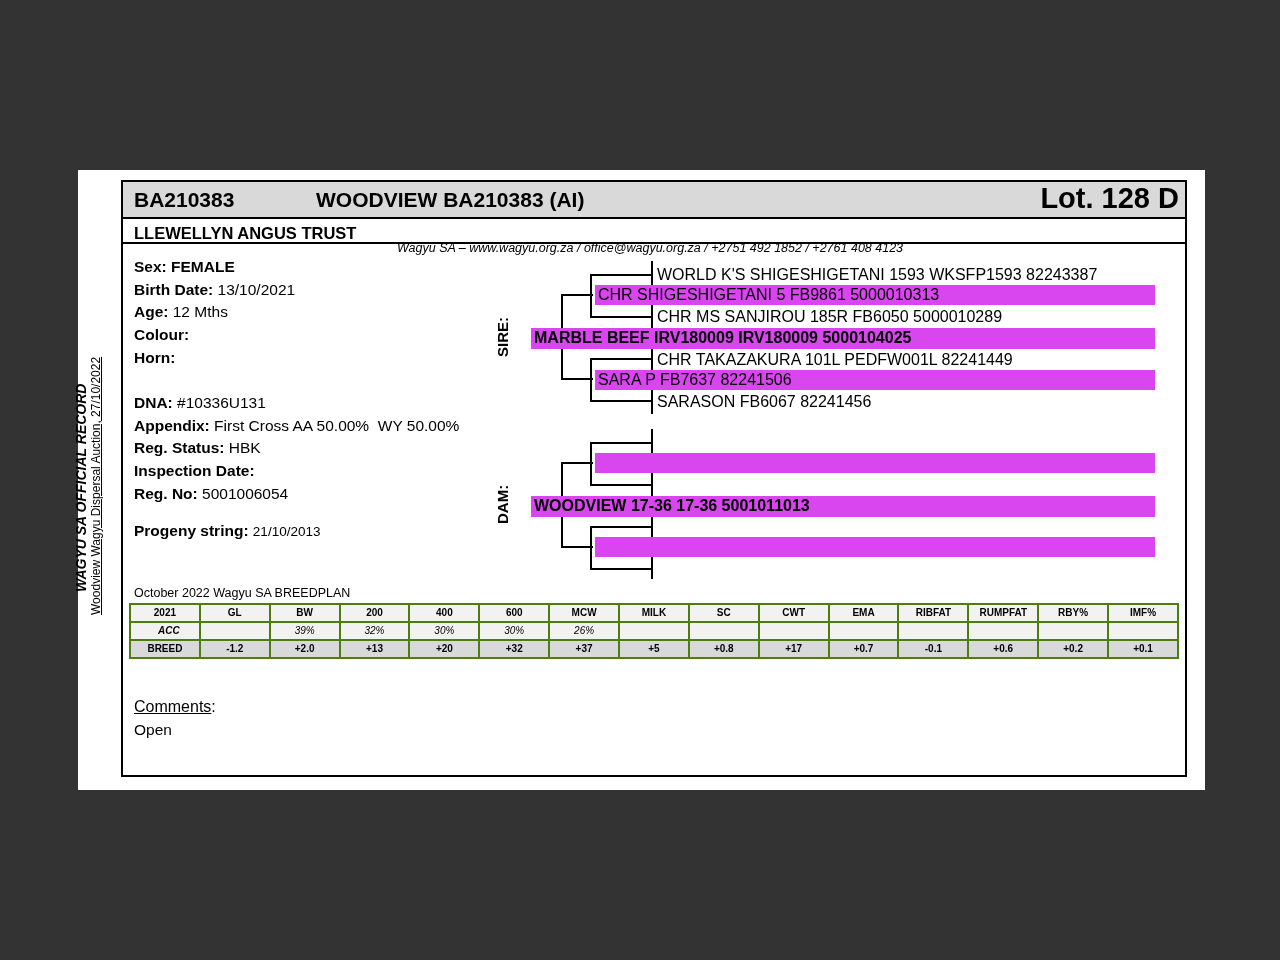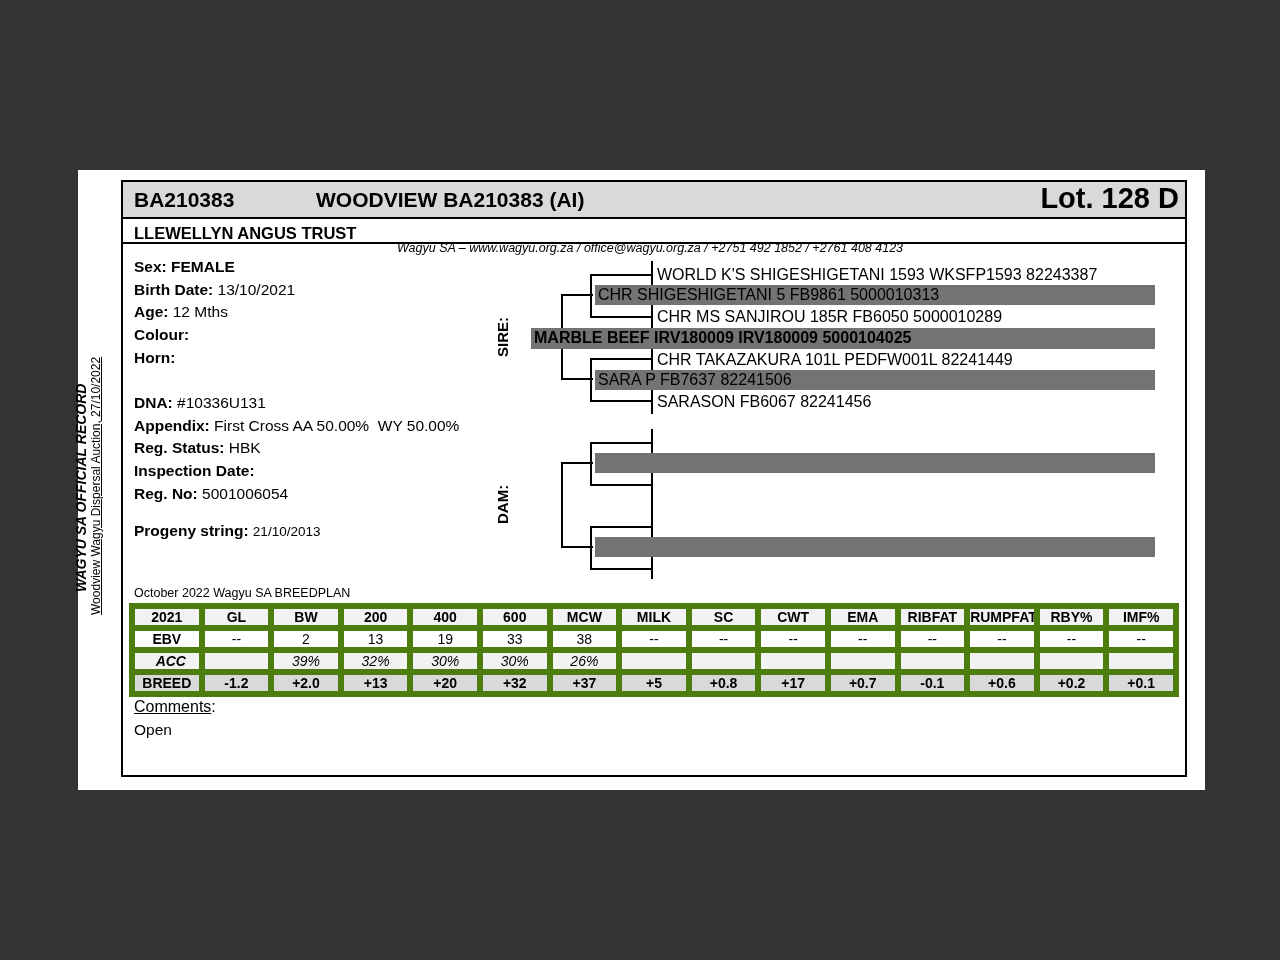--- a/index.html
+++ b/index.html
@@ -26,27 +26,27 @@
   
   .detail { position:absolute; left:134px; font-size:15.5px; white-space:pre-wrap; }
   .detail .lbl { font-weight:bold; }
   .detail.boldval .val { font-weight:bold; }
   .detail.smallval .val { font-size:13.5px; }
 
   
   .pedlab { position:absolute; font-size:15px; font-weight:bold; }
   .pl { position:absolute; background:#000; }
   .gen3 { position:absolute; left:657px; height:20px; font-size:16px; line-height:20px; white-space:nowrap; }
-  .bar  { position:absolute; background:#737373; height:20px; font-size:16px; line-height:20px; padding-left:3px; white-space:nowrap; }
+  .bar  { position:absolute; background:#d946ef; height:20px; font-size:16px; line-height:20px; padding-left:3px; white-space:nowrap; }
   .bar.gen1 { font-weight:bold; }
 
   
   .tbl-caption { position:absolute; left:134px; top:586px; font-size:12.5px; }
   table.ebv { position:absolute; left:129px; top:603px; width:1050px; border-collapse:collapse; table-layout:fixed; border:2px solid #000; }
-  table.ebv td { border:6px solid #4d7c0f; height:16px; line-height:16px; text-align:center; font-size:14px; overflow:hidden; }
+  table.ebv td { border:2px solid #4d7c0f; height:16px; line-height:16px; text-align:center; font-size:10px; overflow:hidden; }
   tr.thead td { background:#f2f2f2; font-weight:bold; }
   tr.ebvrow td { background:#ffffff; }
   tr.ebvrow td.rowlbl { font-weight:bold; }
   tr.accrow td { background:#f2f2f2; font-style:italic; }
   tr.accrow td.rowlbl { font-weight:bold;padding-left:8px; }
   tr.breedrow td { background:#d9d9d9; font-weight:bold; }
 
   
   .comments-lbl { position:absolute; left:134px; top:698px; font-size:16px; font-weight:normal; }
   .comments-lbl .u { text-decoration:underline; }
@@ -112,20 +112,21 @@
   <div class="pl" style="left:590px; top:442px; width:2px; height:44px;"></div>
   <div class="pl" style="left:590px; top:442px; width:62px; height:2px;"></div>
   <div class="pl" style="left:590px; top:484px; width:62px; height:2px;"></div>
   <div class="pl" style="left:590px; top:526px; width:2px; height:44px;"></div>
   <div class="pl" style="left:590px; top:526px; width:62px; height:2px;"></div>
   <div class="pl" style="left:590px; top:568px; width:62px; height:2px;"></div>
 
   <div class="gen3" style="top:433px"></div>
   <div class="bar" style="left:595px; top:453px; width:560px;"></div>
   <div class="gen3" style="top:475px"></div>
+  <div class="bar gen1" style="left:531px; top:496px; width:624px; height:21px;">WOODVIEW 17-36 17-36 5001011013</div>
   <div class="gen3" style="top:517px"></div>
   <div class="bar" style="left:595px; top:537px; width:560px;"></div>
   <div class="gen3" style="top:559px"></div>
 
   <div class="tbl-caption">October 2022 Wagyu SA BREEDPLAN</div>
   <table class="ebv">
     <tbody>
         <tr class="thead">
       <td class="rowlbl">2021</td>
       <td>GL</td>
@@ -135,37 +136,20 @@
       <td>600</td>
       <td>MCW</td>
       <td>MILK</td>
       <td>SC</td>
       <td>CWT</td>
       <td>EMA</td>
       <td>RIBFAT</td>
       <td>RUMPFAT</td>
       <td>RBY%</td>
       <td>IMF%</td>
-    </tr>
-    <tr class="ebvrow">
-      <td class="rowlbl">EBV</td>
-      <td>--</td>
-      <td>2</td>
-      <td>13</td>
-      <td>19</td>
-      <td>33</td>
-      <td>38</td>
-      <td>--</td>
-      <td>--</td>
-      <td>--</td>
-      <td>--</td>
-      <td>--</td>
-      <td>--</td>
-      <td>--</td>
-      <td>--</td>
     </tr>
     <tr class="accrow">
       <td class="rowlbl">ACC</td>
       <td></td>
       <td>39%</td>
       <td>32%</td>
       <td>30%</td>
       <td>30%</td>
       <td>26%</td>
       <td></td>

